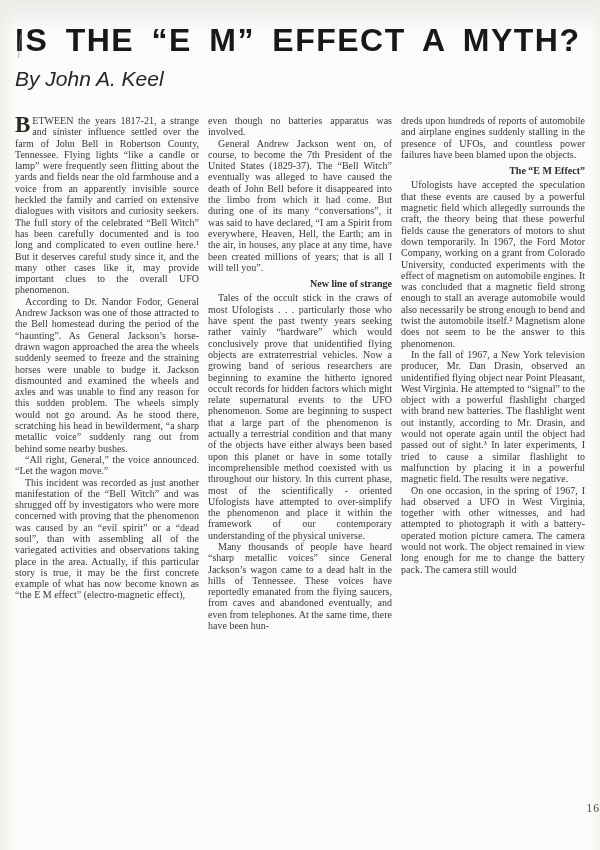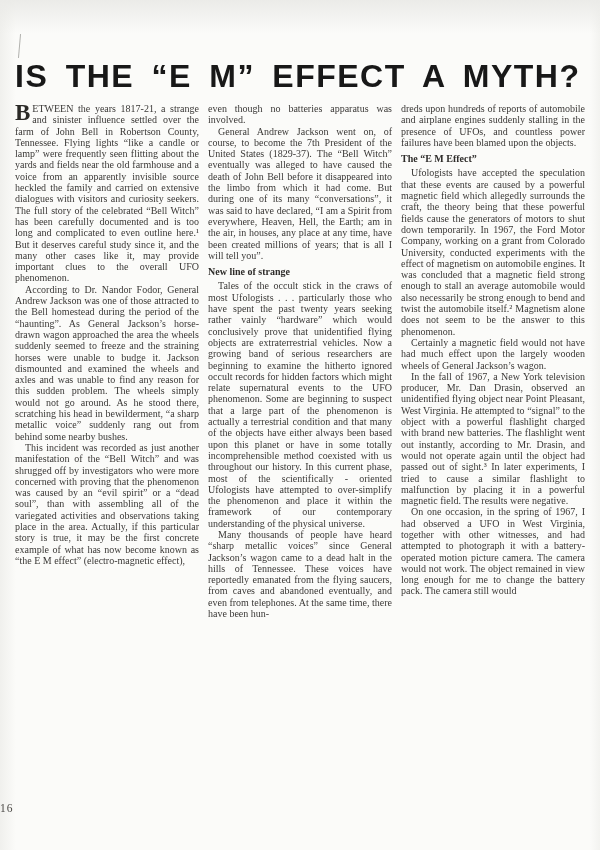--- a/index.html
+++ b/index.html
@@ -1,20 +1,20 @@
 <!DOCTYPE html>
 <html><head>
 <meta charset="utf-8">
 <style>
   html,body{margin:0;padding:0;background:#ffffff;}
   .page{
     position:relative;
     width:600px;height:850px;
     box-sizing:border-box;
-    padding:58px 15px 0 15px;
+    padding:22px 15px 0 15px;
     overflow:hidden;
     background:
       linear-gradient(180deg, #ebebe8 0px, rgba(251,251,249,0) 34px),
       linear-gradient(90deg, #f0f0ed 0px, rgba(251,251,249,0) 16px),
       linear-gradient(270deg, #f3f3f0 0px, rgba(251,251,249,0) 10px),
       #fbfbf9;
     font-family:"Liberation Serif", serif;
     color:#33312e;
   }
   .scratch{
@@ -53,62 +53,63 @@
     float:left;
     font-size:23px;
     line-height:19px;
     font-weight:bold;
     padding:0 2px 0 0;
     color:#2b2a27;
   }
   h3.subhead{
     font-size:10px;
     font-weight:bold;
-    text-align:left;
+    text-align:right;
     text-indent:0;
     margin:5px 0 3px 0;
     color:#2e2c2a;
   }
   .folio{
     position:absolute;left:0;right:0;bottom:36px;
-    text-align:left;
+    text-align:right;
     font-size:11.5px;
     letter-spacing:1px;
     color:#4a4845;
   }
 </style>
 </head>
 <body>
 
 <div class="page">
   <div class="scratch"></div>
 
   <h1 class="title">IS THE “E M” EFFECT A MYTH?</h1>
+  <div class="byline">By John A. Keel</div>
 
   <div class="cols">
 
     <div class="col">
       <p class="para noindent"><span class="dropcap">B</span><span>ETWEEN the years 1817-21, a strange and sinister influence settled over the farm of John Bell in Robertson County, Tennessee. Flying lights “like a candle or lamp” were frequently seen flitting about the yards and fields near the old farmhouse and a voice from an apparently invisible source heckled the family and carried on extensive dialogues with visitors and curiosity seekers. The full story of the celebrated “Bell Witch” has been carefully documented and is too long and complicated to even outline here.¹ But it deserves careful study since it, and the many other cases like it, may provide important clues to the overall UFO phenomenon.</span></p>
       <p class="para">According to Dr. Nandor Fodor, General Andrew Jackson was one of those attracted to the Bell homestead during the period of the “haunting”. As General Jackson’s horse-drawn wagon approached the area the wheels suddenly seemed to freeze and the straining horses were unable to budge it. Jackson dismounted and examined the wheels and axles and was unable to find any reason for this sudden problem. The wheels simply would not go around. As he stood there, scratching his head in bewilderment, “a sharp metallic voice” suddenly rang out from behind some nearby bushes.</p>
+      <p class="para">“All right, General,” the voice announced. “Let the wagon move.”</p>
       <p class="para">This incident was recorded as just another manifestation of the “Bell Witch” and was shrugged off by investigators who were more concerned with proving that the phenomenon was caused by an “evil spirit” or a “dead soul”, than with assembling all of the variegated activities and observations taking place in the area. Actually, if this particular story is true, it may be the first concrete example of what has now become known as “the E M effect” (electro-magnetic effect),</p>
     </div>
 
     <div class="col">
       <p class="para noindent">even though no batteries apparatus was involved.</p>
       <p class="para">General Andrew Jackson went on, of course, to become the 7th President of the United States (1829-37). The “Bell Witch” eventually was alleged to have caused the death of John Bell before it disappeared into the limbo from which it had come. But during one of its many “conversations”, it was said to have declared, “I am a Spirit from everywhere, Heaven, Hell, the Earth; am in the air, in houses, any place at any time, have been created millions of years; that is all I will tell you”.</p>
       <h3 class="subhead">New line of strange</h3>
       <p class="para">Tales of the occult stick in the craws of most Ufologists . . . particularly those who have spent the past twenty years seeking rather vainly “hardware” which would conclusively prove that unidentified flying objects are extraterrestrial vehicles. Now a growing band of serious researchers are beginning to examine the hitherto ignored occult records for hidden factors which might relate supernatural events to the UFO phenomenon. Some are beginning to suspect that a large part of the phenomenon is actually a terrestrial condition and that many of the objects have either always been based upon this planet or have in some totally incomprehensible method coexisted with us throughout our history. In this current phase, most of the scientifically - oriented Ufologists have attempted to over-simplify the phenomenon and place it within the framework of our contemporary understanding of the physical universe.</p>
       <p class="para">Many thousands of people have heard “sharp metallic voices” since General Jackson’s wagon came to a dead halt in the hills of Tennessee. These voices have reportedly emanated from the flying saucers, from caves and abandoned eventually, and even from telephones. At the same time, there have been hun-</p>
     </div>
 
     <div class="col">
       <p class="para noindent">dreds upon hundreds of reports of automobile and airplane engines suddenly stalling in the presence of UFOs, and countless power failures have been blamed upon the objects.</p>
       <h3 class="subhead">The “E M Effect”</h3>
       <p class="para">Ufologists have accepted the speculation that these events are caused by a powerful magnetic field which allegedly surrounds the craft, the theory being that these powerful fields cause the generators of motors to shut down temporarily. In 1967, the Ford Motor Company, working on a grant from Colorado University, conducted experiments with the effect of magnetism on automobile engines. It was concluded that a magnetic field strong enough to stall an average automobile would also necessarily be strong enough to bend and twist the automobile itself.² Magnetism alone does not seem to be the answer to this phenomenon.</p>
-      <p class="para">Certainly a magnetic field would not have had much effect upon the largely wooden wheels of General Jackson’s wagon.</p>
       <p class="para">In the fall of 1967, a New York television producer, Mr. Dan Drasin, observed an unidentified flying object near Point Pleasant, West Virginia. He attempted to “signal” to the object with a powerful flashlight charged with brand new batteries. The flashlight went out instantly, according to Mr. Drasin, and would not operate again until the object had passed out of sight.³ In later experiments, I tried to cause a similar flashlight to malfunction by placing it in a powerful magnetic field. The results were negative.</p>
       <p class="para">On one occasion, in the spring of 1967, I had observed a UFO in West Virginia, together with other witnesses, and had attempted to photograph it with a battery-operated motion picture camera. The camera would not work. The object remained in view long enough for me to change the battery pack. The camera still would</p>
     </div>
 
   </div>
 
   <div class="folio">16</div>
 </div>
 
 </body></html>

